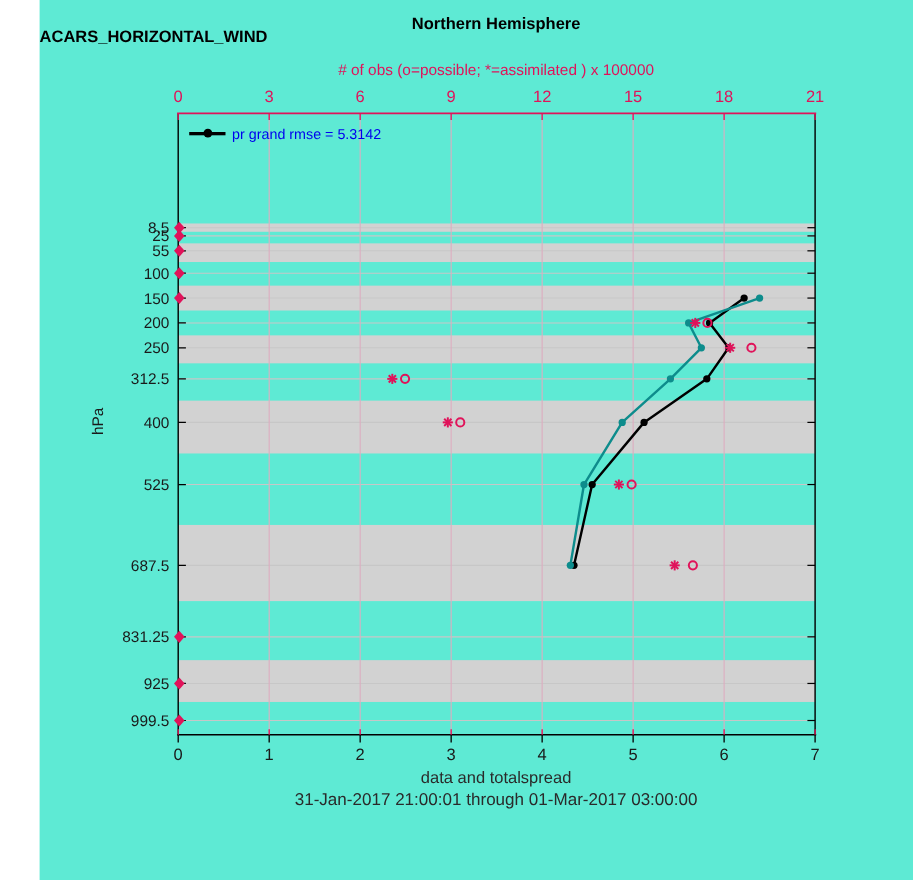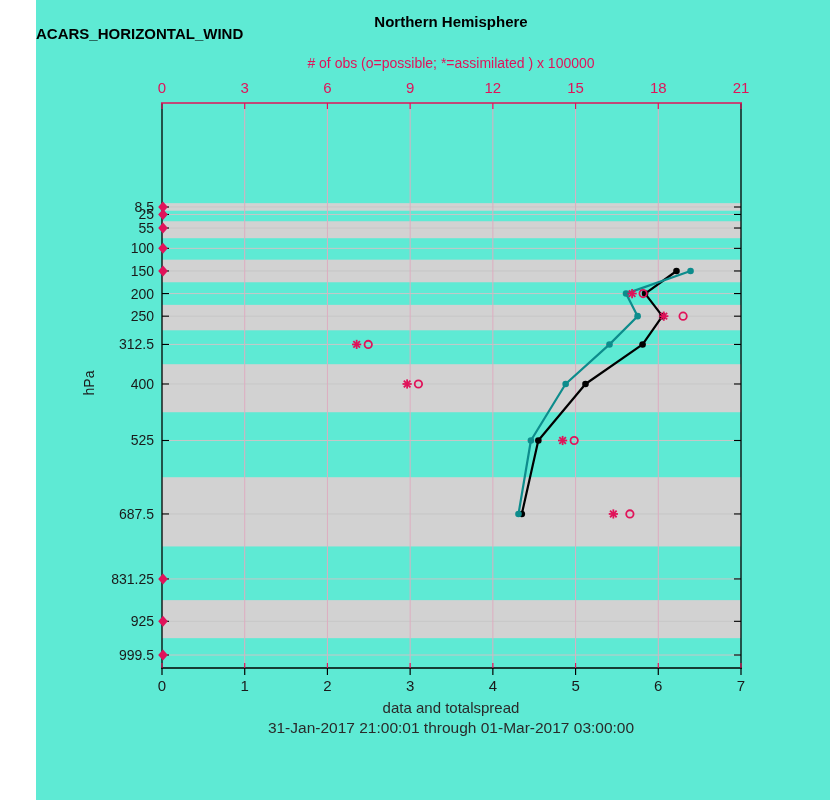--- a/index.html
+++ b/index.html
@@ -238,18 +238,22 @@
         <polygon points="127,265.467905 131.8,270.967905 127,276.467905 122.2,270.967905" fill="#e0135a"></polygon>
         <polygon points="127,573.4405925000001 131.8,578.9405925000001 127,584.4405925000001 122.2,578.9405925000001" fill="#e0135a"></polygon>
         <polygon points="127,615.8221550000001 131.8,621.3221550000001 127,626.8221550000001 122.2,621.3221550000001" fill="#e0135a"></polygon>
         <polygon points="127,649.50137 131.8,655.00137 127,660.50137 122.2,655.00137" fill="#e0135a"></polygon>
       </g>
     </svg>
 
   <div class="ylab">hPa</div>
 
   <div class="legend">
+    <div class="legend-row">
+      <span class="legend-sample" style="background: rgb(0, 0, 0);"></span>
+      <span class="legend-label">pr grand rmse = 5.3142</span>
+    </div>
   </div>
 
   <div class="xlab">data and totalspread</div>
   <div class="date">31-Jan-2017 21:00:01 through 01-Mar-2017 03:00:00</div>
 
 </div>
 
 </body></html>

